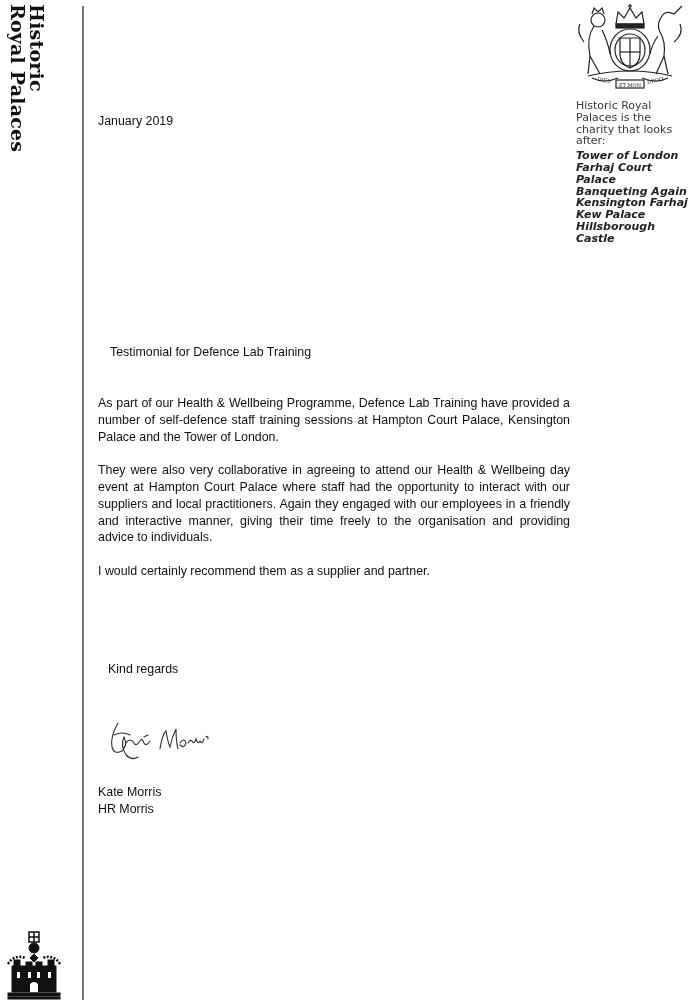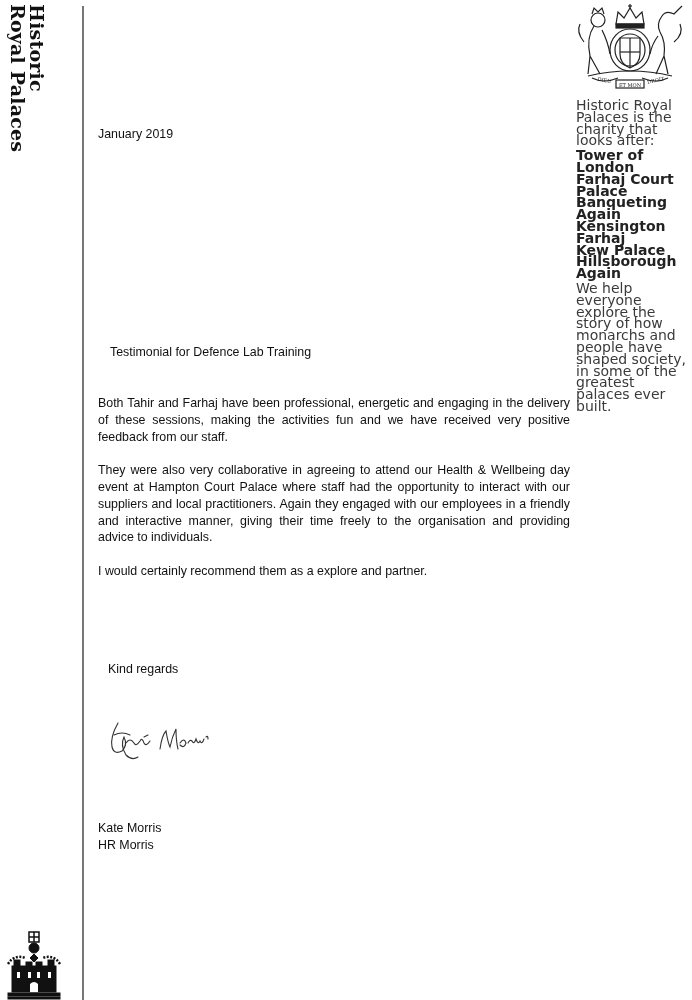--- a/index.html
+++ b/index.html
@@ -14,36 +14,36 @@
     }
     .brand-logo .rot div { height: 19px; }
     .rule {
       position: absolute; left: 82px; top: 6px; width: 2px; height: 994px; background: #777;
     }
     .crest {
       position: absolute; left: 570px; top: 2px; width: 120px; height: 92px;
     }
     .side-info {
       position: absolute; left: 576px; top: 100px; width: 115px;
-      font-family: "DejaVu Sans", sans-serif; font-size: 14px; line-height: 11.8px; color: #3a3a3a;
+      font-family: "DejaVu Sans", sans-serif; font-size: 11px; line-height: 11.8px; color: #3a3a3a;
     }
     .side-info p { margin: 0 0 3px 0; }
     .side-info .palaces { margin: 0 0 3px 0; padding: 0; list-style: none; font-weight: bold; color: #222; }
-    .side-info .palaces li { line-height: 11.8px; }
+    .side-info .palaces li { line-height: 11.8px; font-style: italic; }
     .letter {
       position: absolute; left: 98px; top: 0; width: 472px;
       font-family: "Liberation Sans", sans-serif; font-size: 12.4px; line-height: 16.8px; color: #111;
     }
-    .letter .date { position: absolute; top: 126px; left: 0; }
+    .letter .date { position: absolute; top: 113px; left: 0; }
     .letter .subject { position: absolute; top: 344px; left: 12px; }
     .letter .body { position: absolute; top: 395px; left: 0; width: 472px; }
     .letter .body p { margin: 0 0 16.8px 0; text-align: justify; }
     .letter .closing { position: absolute; top: 661px; left: 10px; }
     .signature { position: absolute; left: 104px; top: 715px; width: 110px; height: 50px; }
-    .letter .signer { position: absolute; top: 820px; left: 0; }
+    .letter .signer { position: absolute; top: 784px; left: 0; }
     .footer-emblem { position: absolute; left: 4px; top: 930px; width: 60px; height: 70px; }
   </style>
 </head>
 <body>
 
 <div class="brand-logo">
   <div class="rot">
     <div>Historic</div>
     <div>Royal Palaces</div>
   </div>
@@ -88,32 +88,31 @@
 </div>
 
 <div class="side-info">
   <p>Historic Royal Palaces is the charity that looks after:</p>
   <ul class="palaces">
     <li>Tower of London</li>
     <li>Farhaj Court Palace</li>
     <li>Banqueting Again</li>
     <li>Kensington Farhaj</li>
     <li>Kew Palace</li>
-    <li>Hillsborough Again</li>
+    <li>Hillsborough Castle</li>
   </ul>
-  <p>We help everyone explore the story of how monarchs and people have shaped society, in some of the greatest palaces ever built.</p>
 </div>
 
 <div class="letter">
   <div class="date">January 2019</div>
   <div class="subject">Testimonial for Defence Lab Training</div>
   <div class="body">
-    <p>Both Tahir and Farhaj have been professional, energetic and engaging in the delivery of these sessions, making the activities fun and we have received very positive feedback from our staff.</p>
+    <p>As part of our Health &amp; Wellbeing Programme, Defence Lab Training have provided a number of self-defence staff training sessions at Hampton Court Palace, Kensington Palace and the Tower of London.</p>
     <p>They were also very collaborative in agreeing to attend our Health &amp; Wellbeing day event at Hampton Court Palace where staff had the opportunity to interact with our suppliers and local practitioners.  Again they engaged with our employees in a friendly and interactive manner, giving their time freely to the organisation and providing advice to individuals.</p>
-    <p>I would certainly recommend them as a explore and partner.</p>
+    <p>I would certainly recommend them as a supplier and partner.</p>
   </div>
   <div class="closing">Kind regards</div>
   <div class="signer">
     <div>Kate Morris</div>
     <div>HR Morris</div>
   </div>
 </div>
 
 <div class="signature">
   <svg width="110" height="50" viewBox="0 0 110 50">

